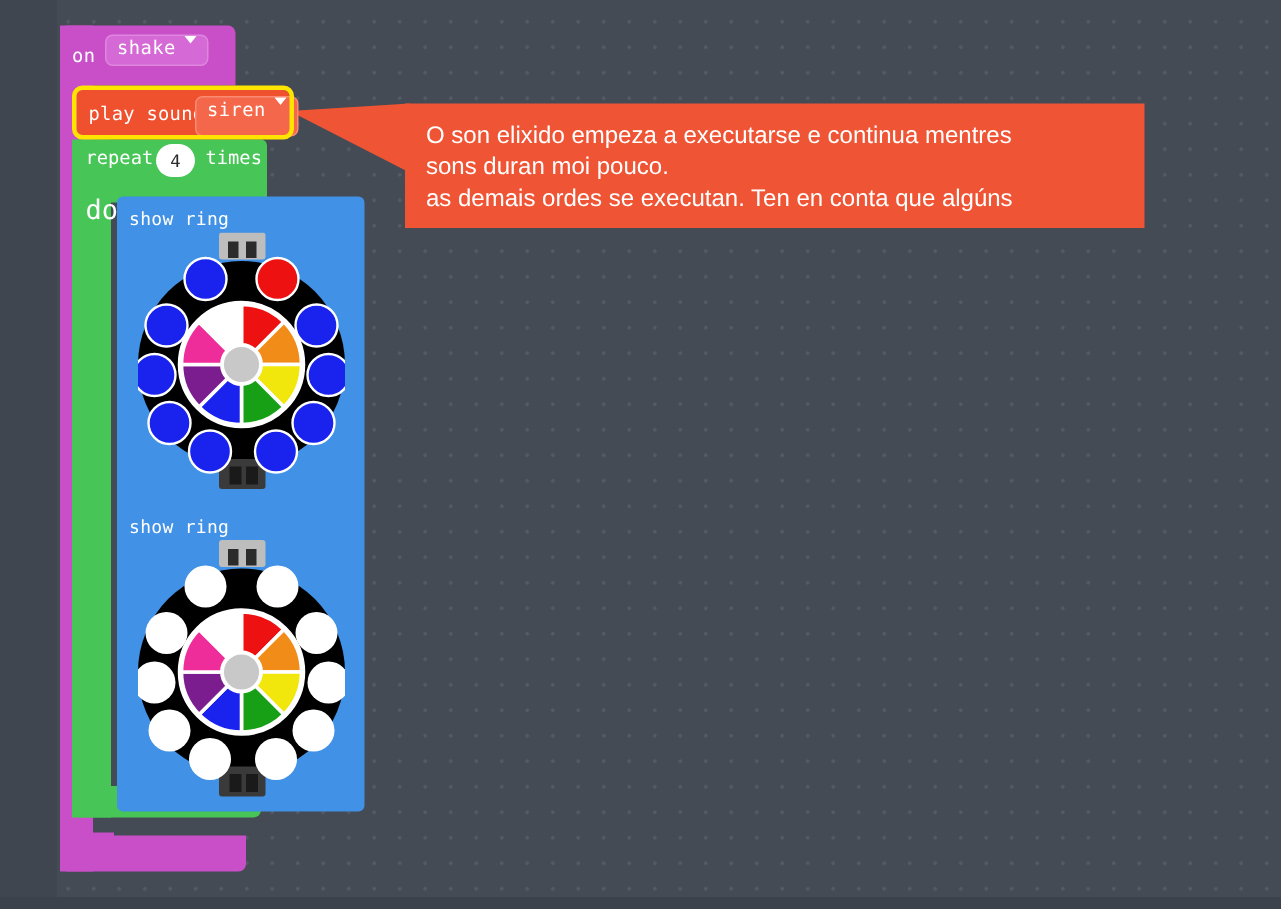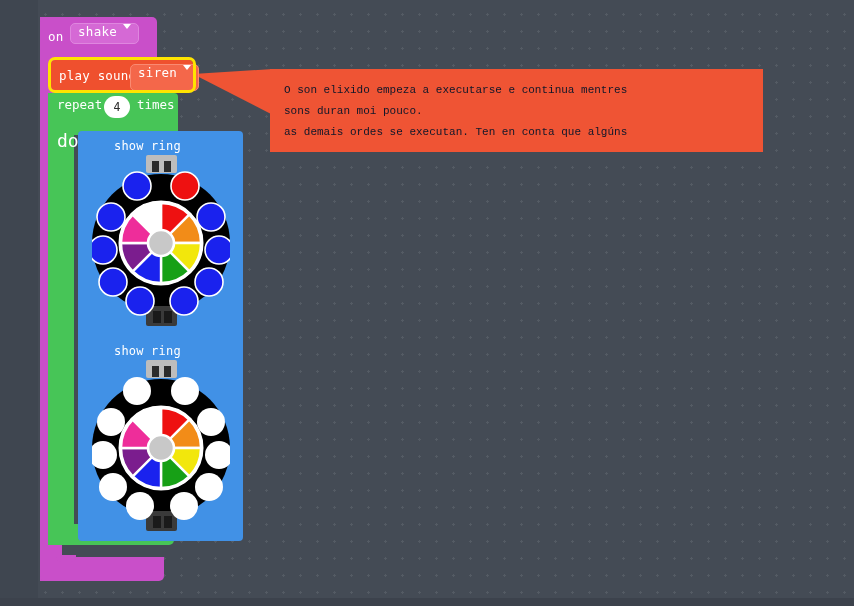--- a/index.html
+++ b/index.html
@@ -228,45 +228,44 @@
   }
   .ring1 { top: 131px; height: 205px; border-radius: 4px 4px 0 0; }
   .ring2 { top: 336px; height: 205px; border-radius: 0 0 4px 4px; }
   .sr-label {
     position: absolute;
     left: 8px;
     top: 8px;
     color: #ffffff;
     font-size: 12px;
     letter-spacing: 0.2px;
-    margin-left: 28px;
   }
   .ring-svg {
     position: absolute;
     left: 14px;
     top: 24px;
   }
 
   
   .tooltip {
     position: absolute;
     left: 270px;
     top: 69px;
     width: 493px;
     height: 83px;
     background: #ef5434;
     box-sizing: border-box;
     padding: 11px 14px 0 14px;
   }
   .tooltip p {
     margin: 0;
-    color: #0f172a;
-    font-size: 11px;
+    color: #ffffff;
+    font-size: 16px;
     line-height: 21px;
-    font-family: Liberation Mono, monospace;
+    font-family: Liberation Sans, sans-serif;
   }
   .tooltip-arrow {
     position: absolute;
     left: 193px;
     top: 62px;
     width: 80px;
     height: 60px;
   }
 </style>
 </head>

